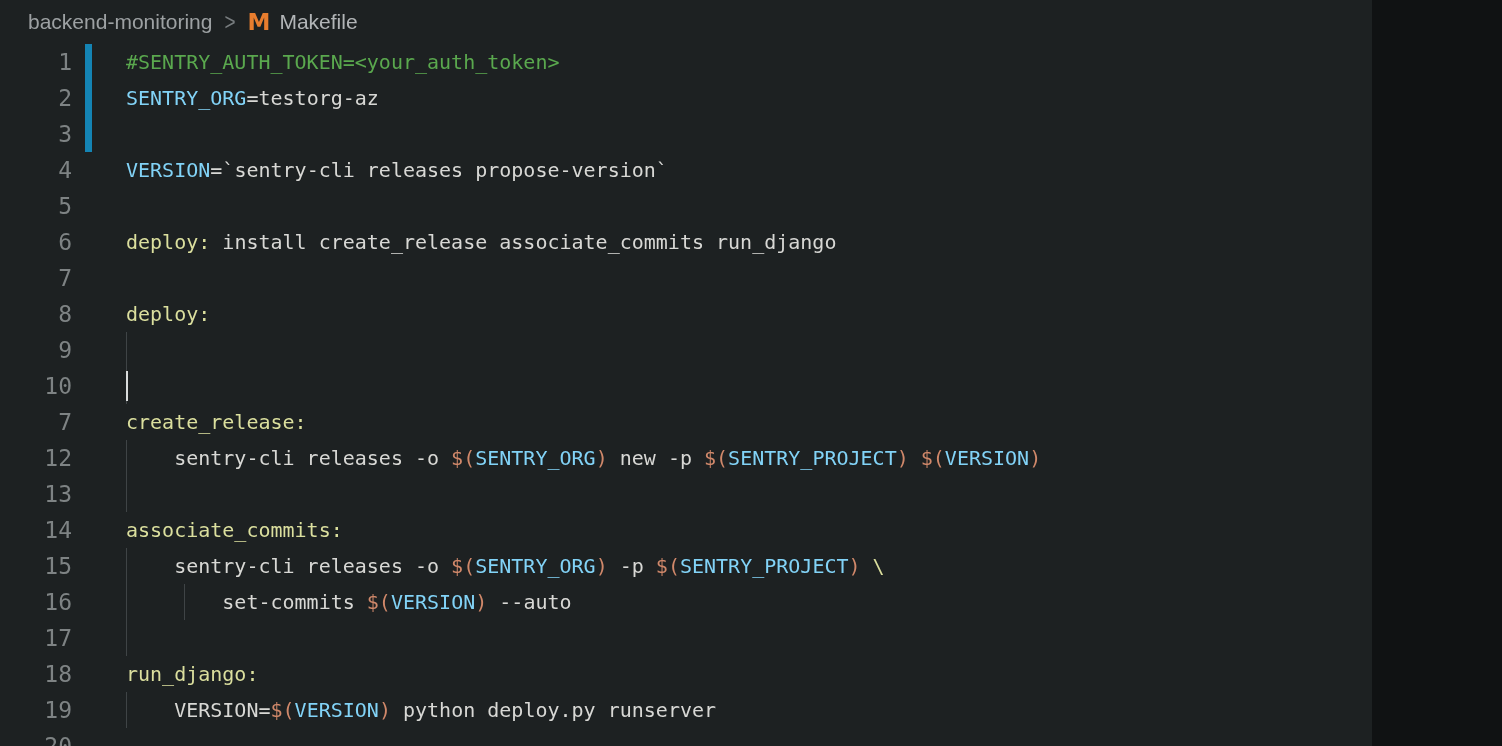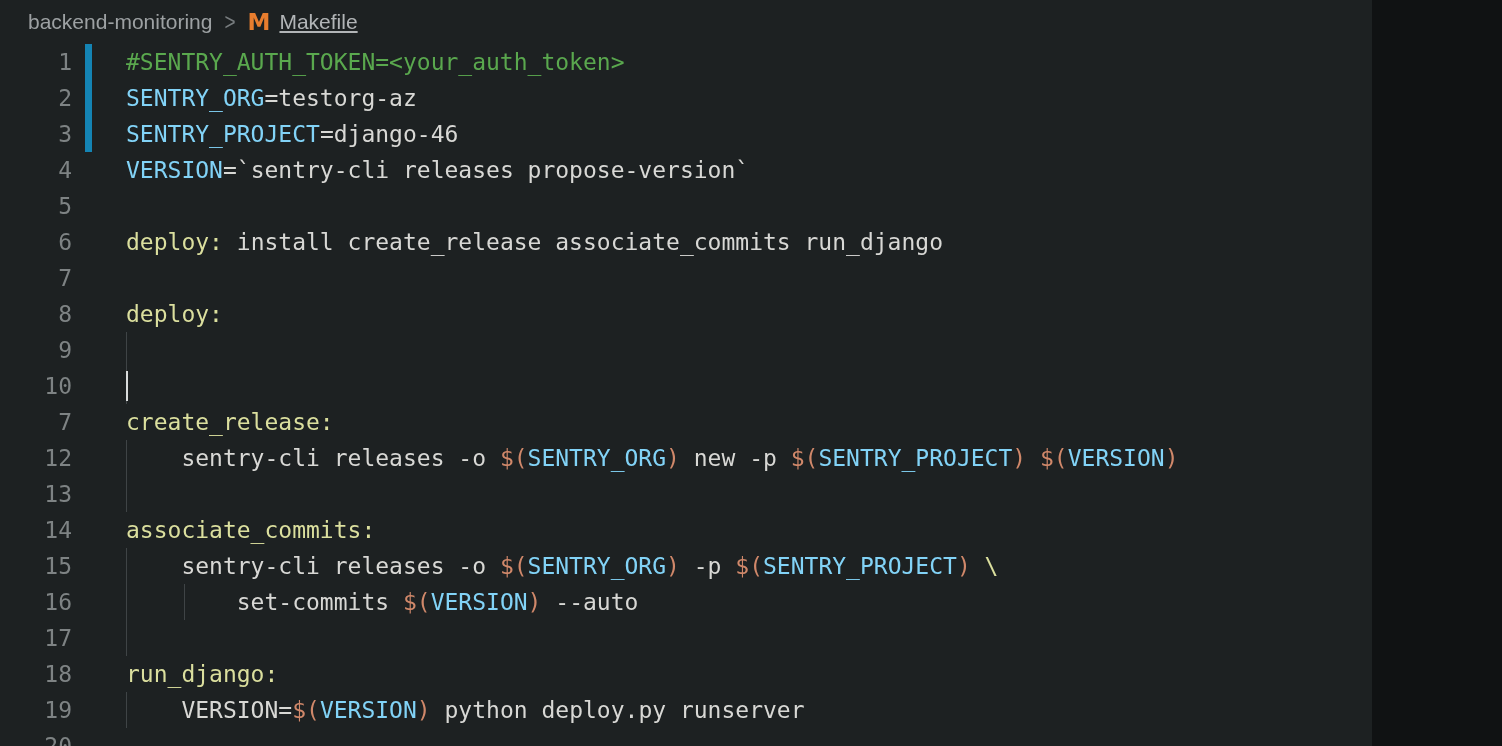--- a/index.html
+++ b/index.html
@@ -22,21 +22,21 @@
   .bc-folder{color:var(--bcFolder);cursor:pointer;}
   .bc-sep{color:var(--bcSep);margin:0 12px;font-size:19px;transform:scaleY(1.25);display:inline-block;}
   .bc-file{display:flex;align-items:center;cursor:pointer;}
   .bc-file-icon{
     color:var(--iconOrange);
     font-weight:800;
     font-size:23px;
     margin-right:9px;
     font-family:"DejaVu Sans","Liberation Sans",sans-serif;
   }
-  .bc-file-label{color:var(--bcFile);text-decoration:underline;}
+  .bc-file-label{color:var(--bcFile);}
   
   #lines{position:absolute;top:44px;left:0;right:0;}
   .row{position:relative;height:36px;}
   .ln{
     position:absolute;left:0;top:0;width:72px;height:36px;
     text-align:right;
     color:var(--lineNum);
     font-size:23px;line-height:36px;
     cursor:pointer;
   }
@@ -44,21 +44,21 @@
     position:absolute;left:85px;top:0;width:7px;height:36px;
     background:var(--modifiedBar);
   }
   .guide{
     position:absolute;top:0;width:1px;height:36px;
     background:var(--indentGuide);
   }
   .code{
     position:absolute;left:126px;top:0;height:36px;
     white-space:pre;
-    font-size:23px;line-height:36px;
+    font-size:20px;line-height:36px;
     cursor:text;
   }
   .seg-text{color:var(--text);}
   .seg-comment{color:var(--comment);}
   .seg-variable{color:var(--variable);}
   .seg-target{color:var(--target);}
   .seg-punct{color:var(--punct);}
   .cursor{
     position:absolute;left:126px;top:3px;width:2px;height:30px;
     background:var(--cursor);
@@ -85,21 +85,20 @@
         <div class="code"><span class="seg-comment">#SENTRY_AUTH_TOKEN=&lt;your_auth_token&gt;</span></div>
       </div>
       <div class="row">
         <div class="ln">2</div>
         <div class="modbar"></div>
         <div class="code"><span class="seg-variable">SENTRY_ORG</span><span class="seg-text">=testorg-az</span></div>
       </div>
       <div class="row">
         <div class="ln">3</div>
         <div class="modbar"></div>
-        <div class="code"><span class="seg-variable">SENTRY_PROJECT</span><span class="seg-text">=django-46</span></div>
       </div>
       <div class="row">
         <div class="ln">4</div>
         <div class="code"><span class="seg-variable">VERSION</span><span class="seg-text">=`sentry-cli releases propose-version`</span></div>
       </div>
       <div class="row">
         <div class="ln">5</div>
         <div class="code"></div>
       </div>
       <div class="row">

